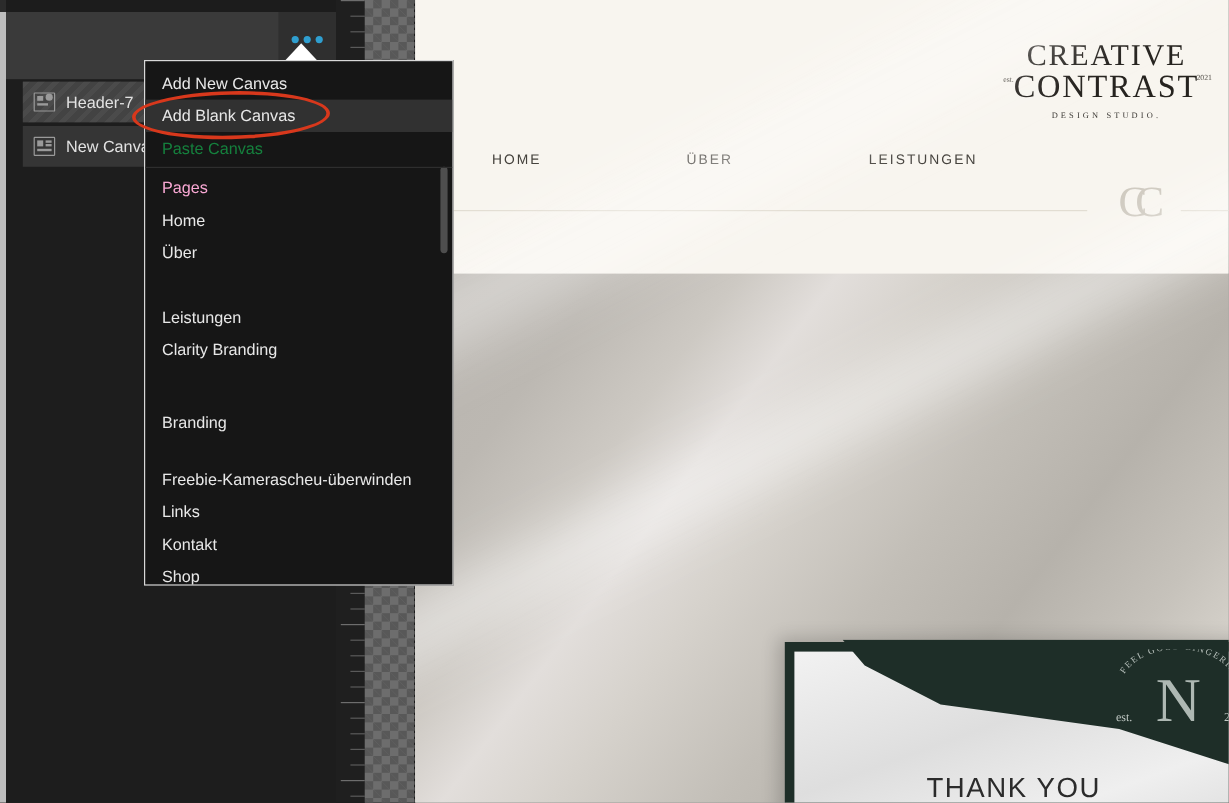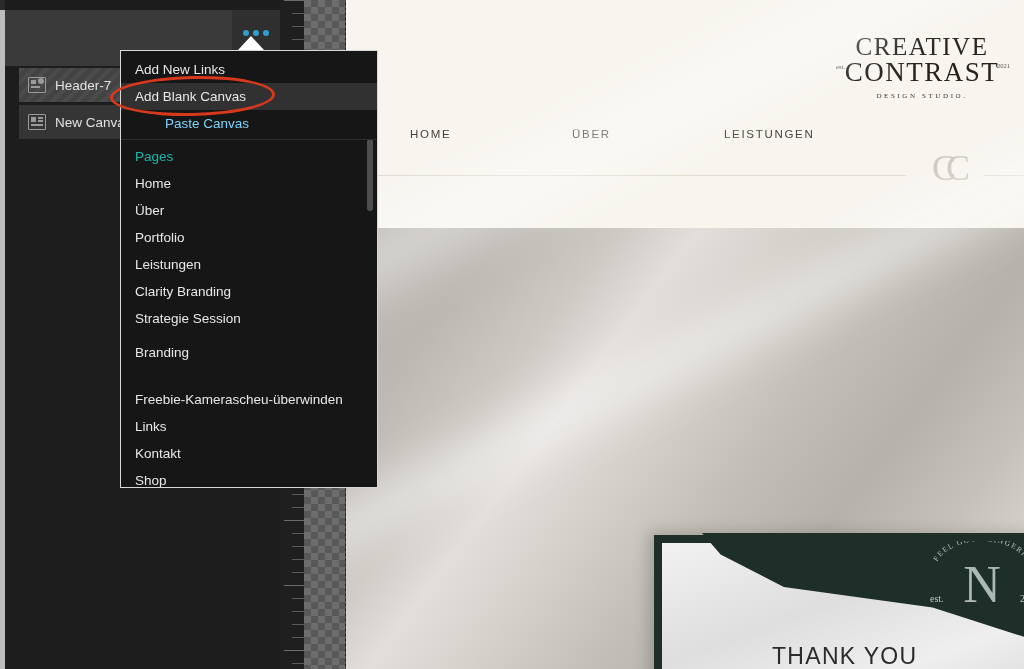--- a/index.html
+++ b/index.html
@@ -221,22 +221,22 @@
     position: absolute; left: 120px; top: 50px; width: 258px; height: 438px;
     background: #161616; border: 1px solid #d8d8d8; z-index: 40;
     overflow: hidden;
   }
   .menu-item {
     position: absolute; left: 0; width: 256px; height: 27px;
     display: flex; align-items: center; padding-left: 14px;
     font-size: 13.5px; color: #e8e8e8; cursor: pointer; white-space: nowrap;
   }
   .menu-item.highlight { background: #313131; }
-  .menu-item.disabled { color: #7dd3fc; cursor: default; margin-left: 30px; }
-  .menu-item.section { color: #14b8a6; cursor: default; }
+  .menu-item.disabled { color: #15803d; cursor: default; }
+  .menu-item.section { color: #f9a8d4; cursor: default; }
   .menu-sep {
     position: absolute; left: 0; width: 256px; height: 1px; background: #2e2e2e;
   }
   .menu-scroll-track {
     position: absolute; right: 4px; top: 80px; width: 6px; height: 355px;
   }
   .menu-scroll-thumb {
     position: absolute; right: 4px; top: 88px; width: 6px; height: 72px;
     background: #4e4e4e; border-radius: 3px; cursor: pointer;
   }
@@ -392,31 +392,29 @@
 
         <div class="thankyou">THANK YOU</div>
       </div>
     </div>
   </div>
 
   <div class="menu-pointer"></div>
   <div class="menu" id="menu">
     <div class="menu-scroll-track"></div>
     <div class="menu-scroll-thumb"></div>
-  <div class="menu-item" style="top: 5px;">Add New Links</div>
+  <div class="menu-item" style="top: 5px;">Add New Canvas</div>
       <div class="menu-item highlight" style="top: 32px;">Add Blank Canvas</div>
       <div class="menu-item disabled" style="top: 59px;">Paste Canvas</div>
       <div class="menu-sep" style="top: 88px;"></div>
       <div class="menu-item section" style="top: 92px;">Pages</div>
       <div class="menu-item" style="top: 119px;">Home</div>
       <div class="menu-item" style="top: 146px;">Über</div>
-      <div class="menu-item" style="top: 173px;">Portfolio</div>
       <div class="menu-item" style="top: 200px;">Leistungen</div>
       <div class="menu-item" style="top: 227px;">Clarity Branding</div>
-      <div class="menu-item" style="top: 254px;">Strategie Session</div>
       <div class="menu-item" style="top: 288px;">Branding</div>
       <div class="menu-item" style="top: 335px; text-align: right;">Freebie-Kamerascheu-überwinden</div>
       <div class="menu-item" style="top: 362px;">Links</div>
       <div class="menu-item" style="top: 389px;">Kontakt</div>
       <div class="menu-item" style="top: 416px;">Shop</div>
     </div>
 
   <div class="annot"></div>
 
 </div>

